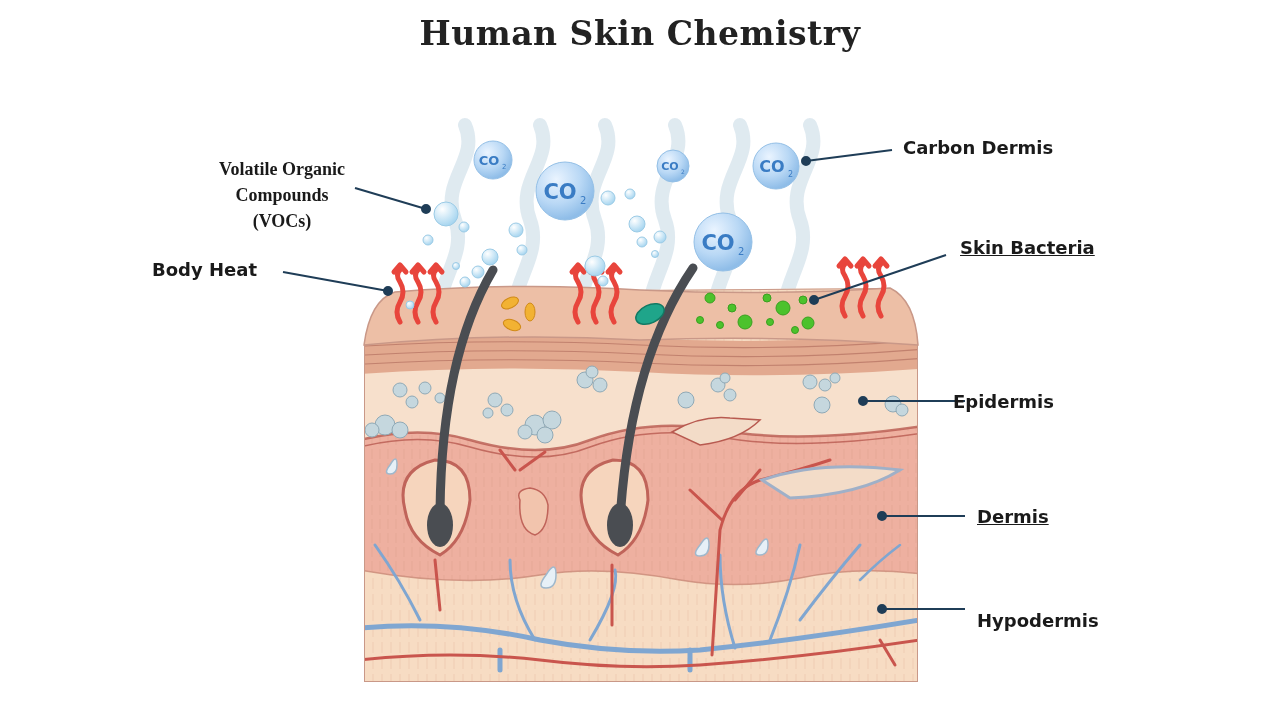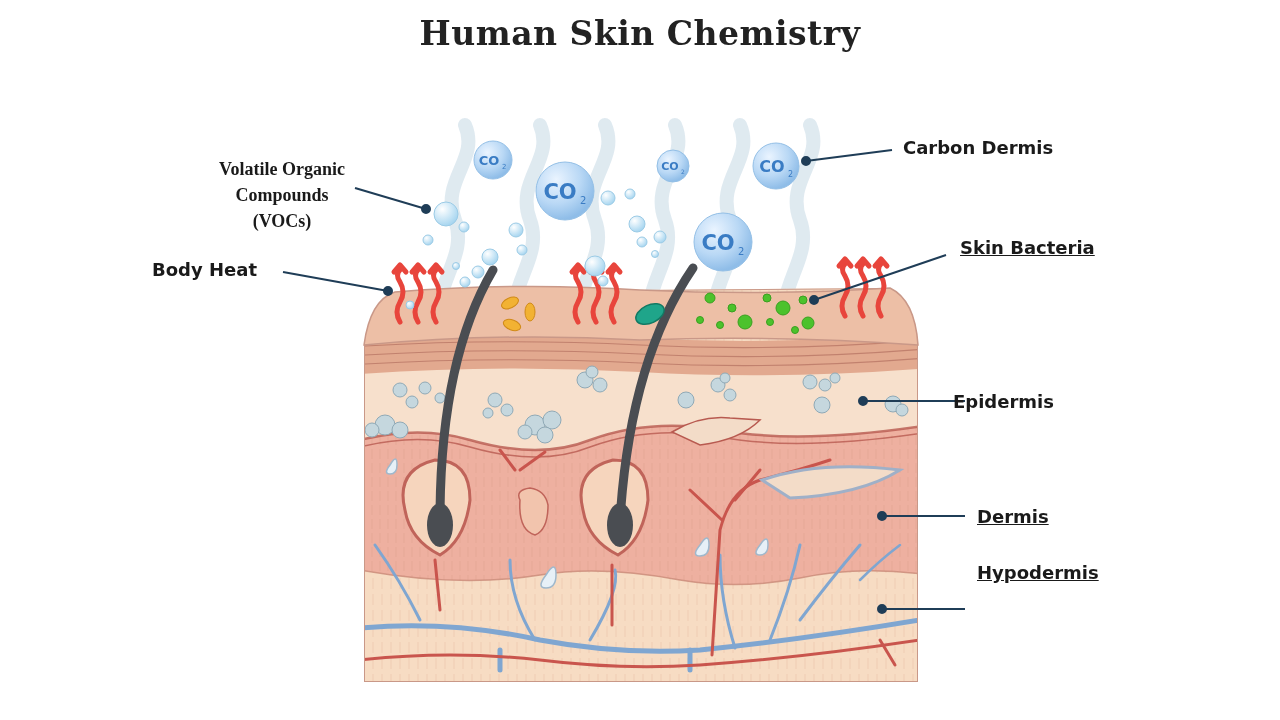--- a/index.html
+++ b/index.html
@@ -275,13 +275,13 @@
 <div class="label center" style="left:188px;top:156px;width:188px;font-family:Liberation Serif, serif;">
   <div>Volatile Organic</div>
   <div>Compounds</div>
   <div>(VOCs)</div>
 </div>
 <div class="label" style="left:152px;top:257px;">Body Heat</div>
 <div class="label" style="left:903px;top:135px;">Carbon Dermis</div>
 <div class="label" style="left:960px;top:235px;text-decoration:underline;">Skin Bacteria</div>
 <div class="label" style="left:925px;top:389px;margin-left:28px;">Epidermis</div>
 <div class="label" style="left:977px;top:504px;text-decoration:underline;">Dermis</div>
-<div class="label" style="left:977px;top:560px;text-decoration:underline;">Hypodermis</div>
+<div class="label" style="left:977px;top:608px;">Hypodermis</div>
 
 </body></html>

